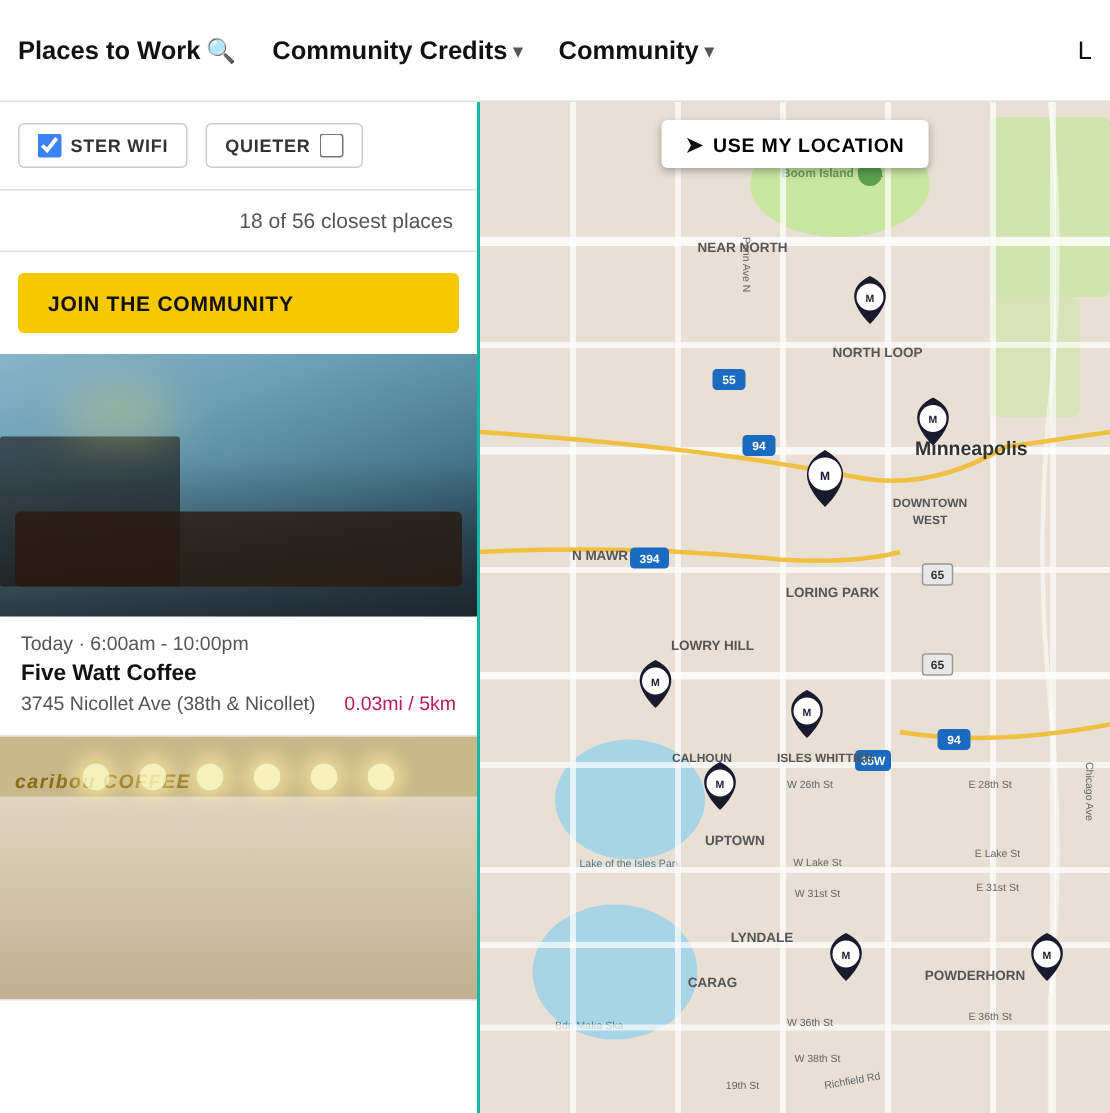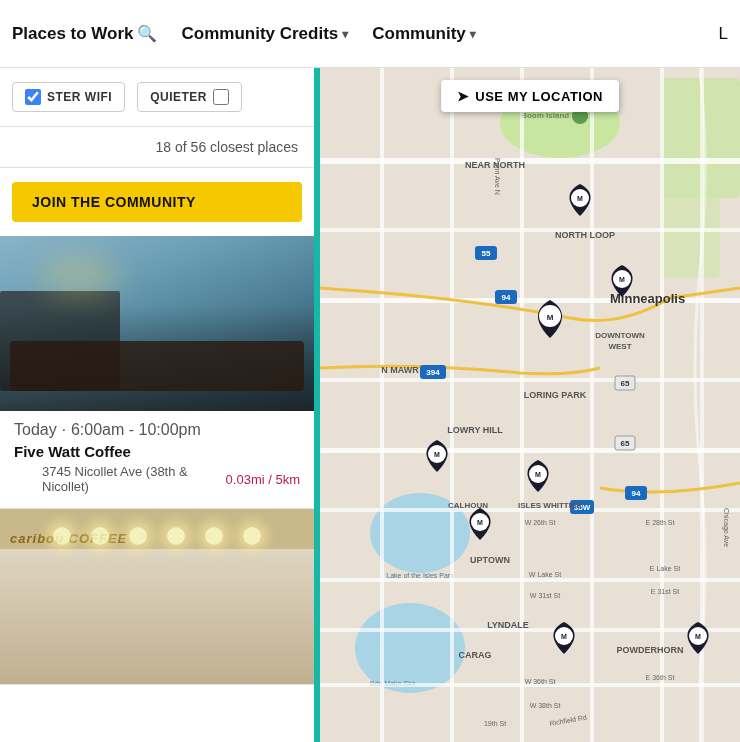--- a/index.html
+++ b/index.html
@@ -35,21 +35,21 @@
     .main {
       display: flex;
       height: calc(742px - 68px);
     }
 
     
     .left-panel {
       width: 320px;
       min-width: 320px;
       overflow-y: auto;
-      border-right: 6px solid #14b8a6;
+      border-right: 2px solid #14b8a6;
       display: flex;
       flex-direction: column;
     }
 
     
     .filters {
       display: flex;
       gap: 12px;
       padding: 14px 12px;
       border-bottom: 1px solid #e0e0e0;
@@ -115,39 +115,38 @@
       background: #bbb;
       object-fit: cover;
       display: block;
       overflow: hidden;
       position: relative;
     }
     .place-info {
       padding: 10px 14px 14px;
     }
     .place-hours {
-      font-size: 16px;
+      font-size: 13px;
       color: #555;
       margin-bottom: 4px;
     }
     .place-name {
       font-size: 15px;
       font-weight: 700;
       color: #111;
       margin-bottom: 4px;
     }
     .place-address-row {
       display: flex;
       justify-content: space-between;
       align-items: center;
     }
     .place-address {
       font-size: 13px;
       color: #555;
-      margin-left: 28px;
     }
     .place-distance {
       font-size: 13px;
       color: #be185d;
       white-space: nowrap;
     }
 
     
     .coffee1-img {
       background: linear-gradient(160deg, #8ab4c9 0%, #6a9eb5 30%, #4a7a90 60%, #1a3a4a 100%);

